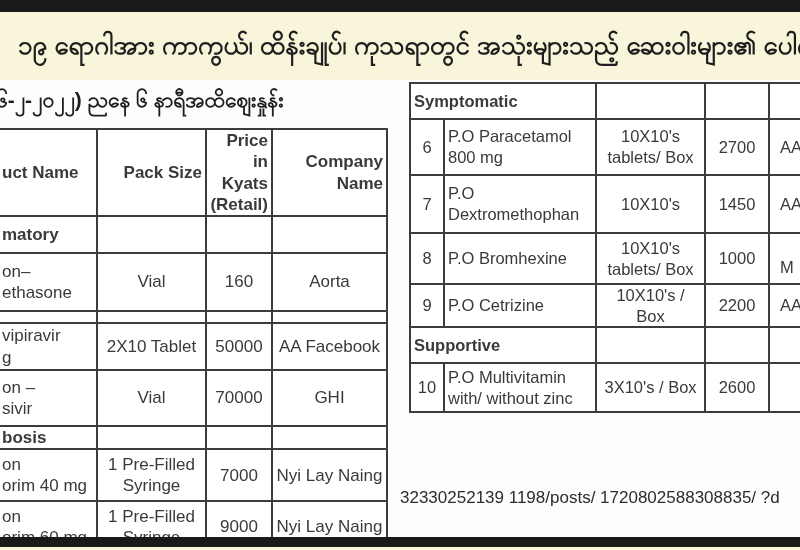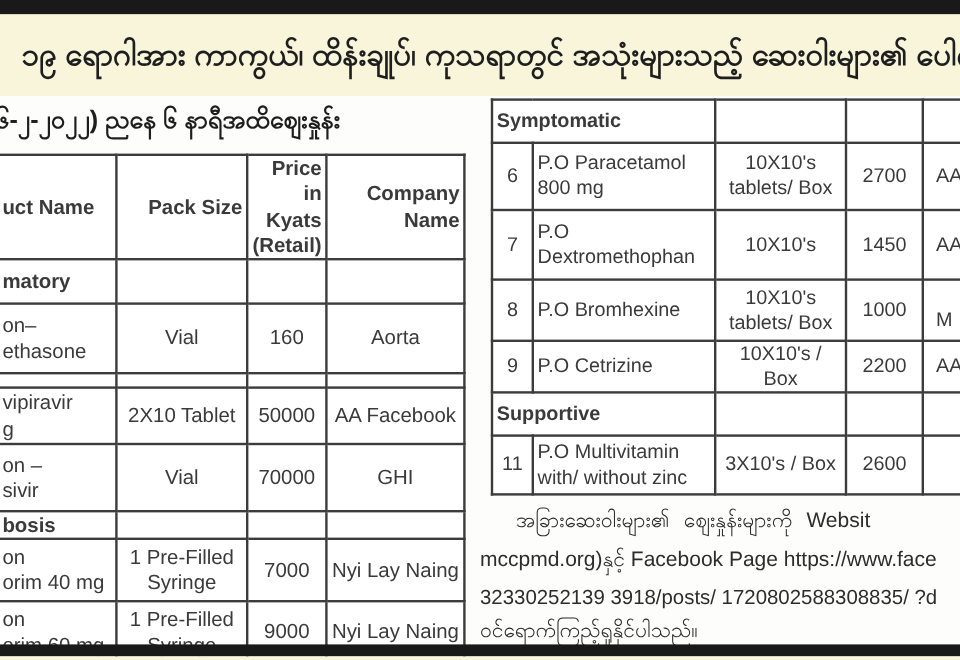--- a/index.html
+++ b/index.html
@@ -186,33 +186,30 @@
       <td class="center">2200</td>
       <td class="company">AA</td>
     </tr>
     <tr class="section" style="height:36px">
       <td colspan="2" class="left">Supportive</td>
       <td></td>
           <td></td>
           <td></td>
     </tr>
     <tr style="height:49px">
-      <td class="center">11</td>
+      <td class="center">10</td>
       <td class="left">P.O Multivitamin
 with/ without zinc</td>
       <td class="center">3X10's / Box</td>
       <td class="center">2600</td>
       <td class="company"></td>
     </tr>
   </tbody>
     </table>
 
   <div id="footer-par">
-    <div class="fline" id="fline-0">အခြားဆေးဝါးများ၏ ဈေးနှုန်းများကို Websit</div>
-    <div class="fline" id="fline-1">mccpmd.org)နှင့် Facebook Page https://www.face</div>
-    <div class="fline" id="fline-2">32330252139 3918/posts/ 1720802588308835/ ?d</div>
-    <div class="fline" id="fline-3">ဝင်ရောက်ကြည့်ရှုနိုင်ပါသည်။</div>
+    <div class="fline" id="fline-2">32330252139 1198/posts/ 1720802588308835/ ?d</div>
   </div>
 
   <div id="bottom-bar" class="bar"></div>
   <div id="bottom-strip"></div>
 
 </div>
 
 </body></html>

